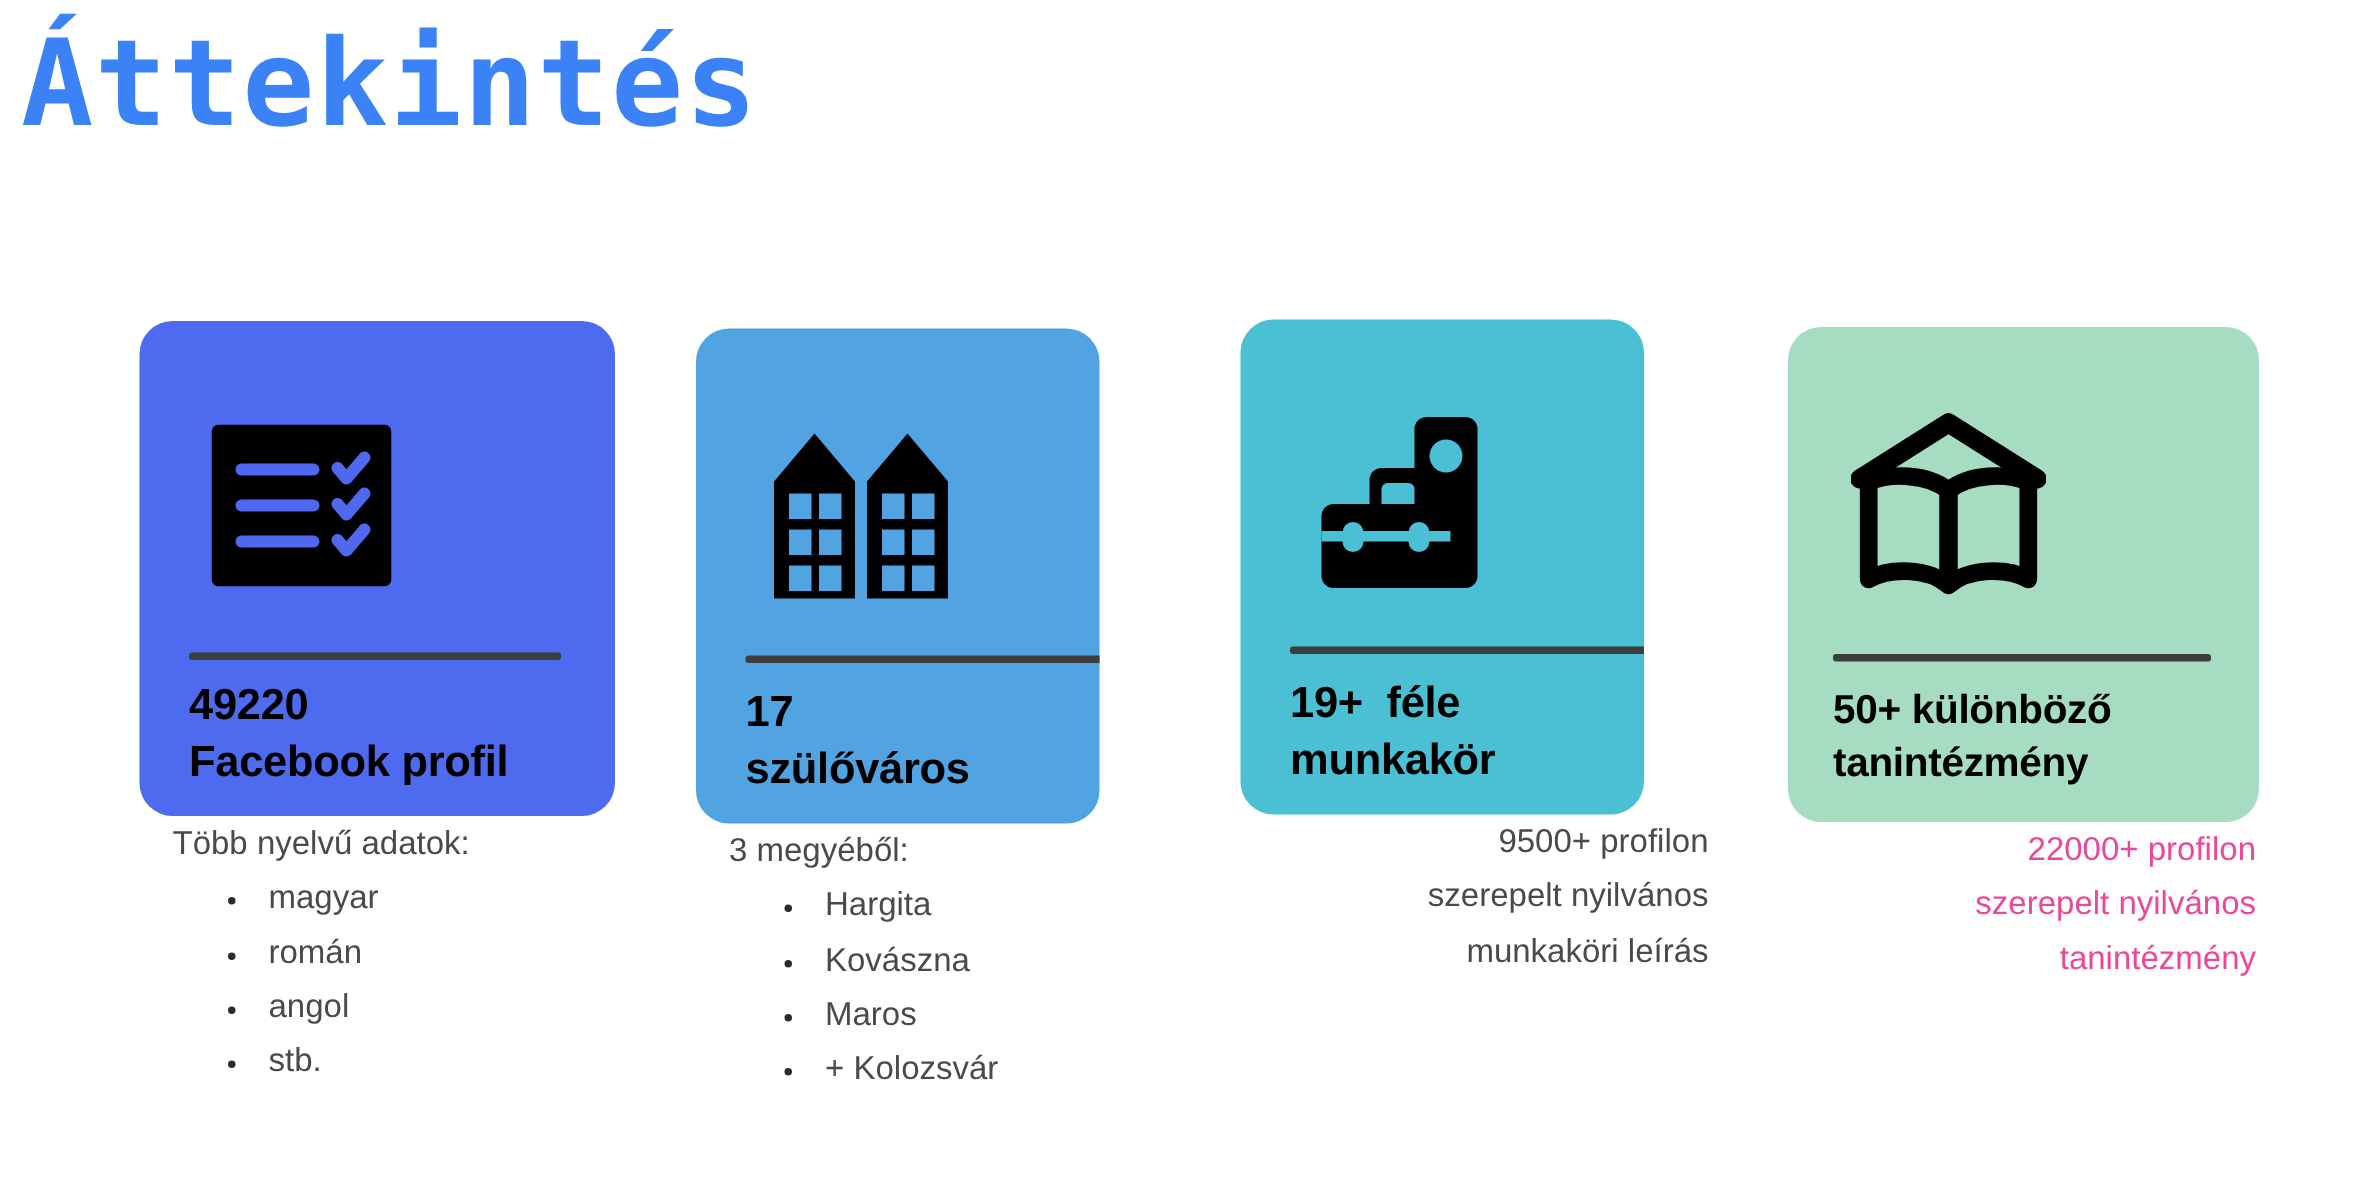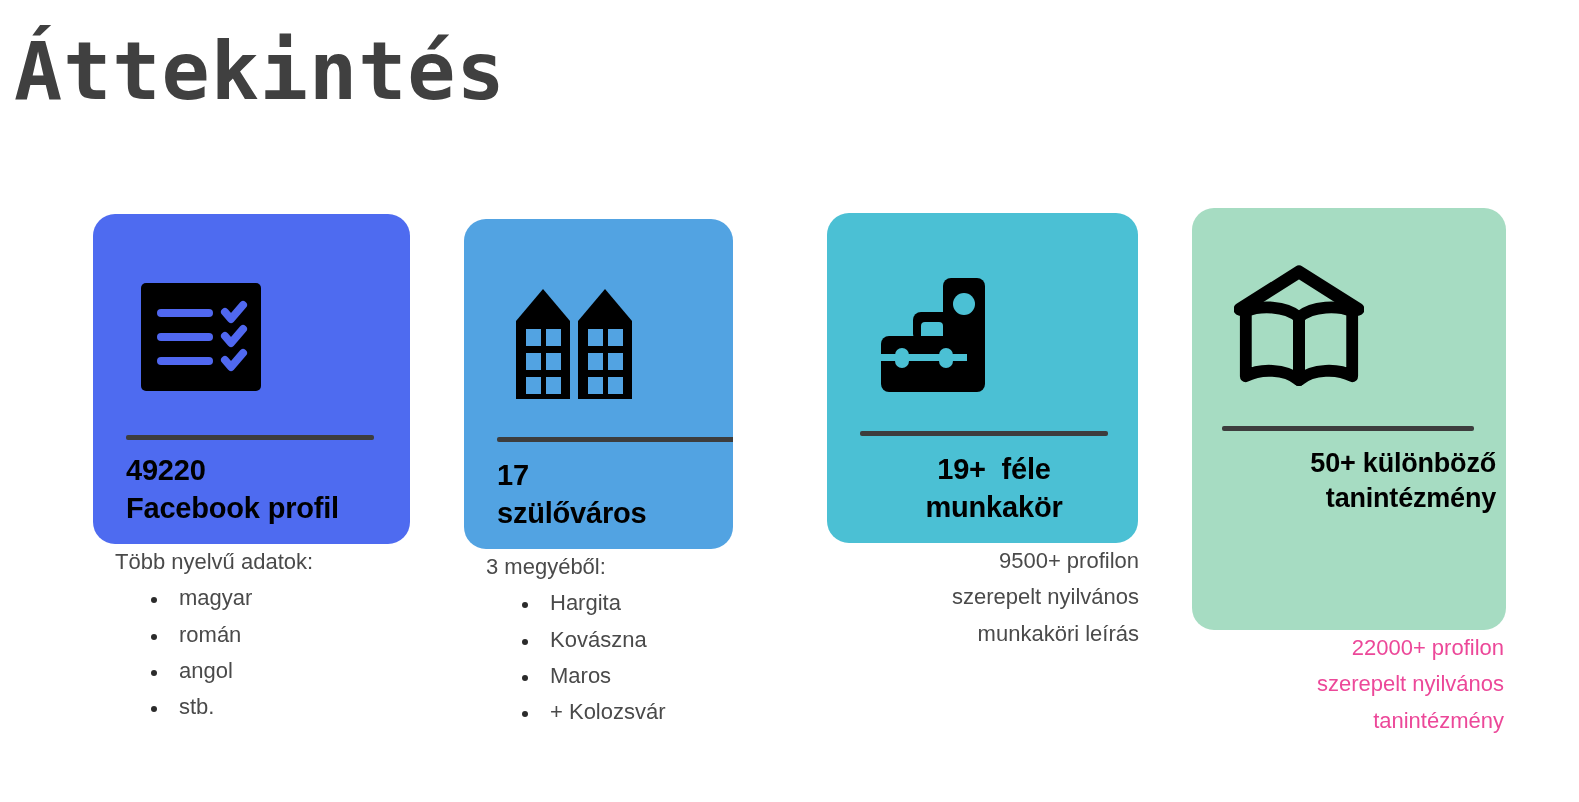--- a/index.html
+++ b/index.html
@@ -52,22 +52,22 @@
     position: relative;
     width: 316px;
     height: 330px;
     border-radius: 22px;
     box-sizing: border-box;
     padding: 0;
     overflow: hidden;
   }
   .card.c0 { height: 330px; margin-top: 9px;  width: 317px; }
   .card.c1 { height: 330px; margin-top: 14px; width: 269px; }
-  .card.c2 { height: 330px; margin-top: 8px;  width: 311px; text-align: center; }
-  .card.c3 { height: 422px; margin-top: 3px; width: 314px; text-align: right; }
+  .card.c2 { height: 330px; margin-top: 8px;  width: 269px; }
+  .card.c3 { height: 330px; margin-top: 13px; width: 314px; }
 
   .card-icon {
     position: absolute;
     left: 48px;
     top: 58px;
     width: 130px;
     height: 130px;
     display: flex;
     align-items: center;
     justify-content: flex-start;
@@ -127,21 +127,21 @@
     font-size: 19px;
     color: #2b2b2b;
   }
   .caption.listed .caption-lead { padding-left: 4px; }
 
   .cap-line { display: block; }
 </style>
 </head>
 <body style="background: rgb(255, 255, 255);">
 
-<div id="page-title" style="color: #404040; margin-top: 16px;">Áttekintés</div>
+<div id="page-title" style="color: #3b82f6;">Áttekintés</div>
 
 <div id="columns">
 
   <div class="column c0">
     <div class="card c0" id="card0" style="background: rgb(78, 107, 240);">
       <div class="card-icon">
         <svg width="120" height="108" viewBox="0 0 120 108" aria-hidden="true">
           <rect x="0" y="0" width="120" height="108" rx="5" fill="#000000"></rect>
           <rect x="16" y="26" width="56" height="8" rx="4" fill="#5068f0"></rect>
           <rect x="16" y="50" width="56" height="8" rx="4" fill="#5068f0"></rect>

